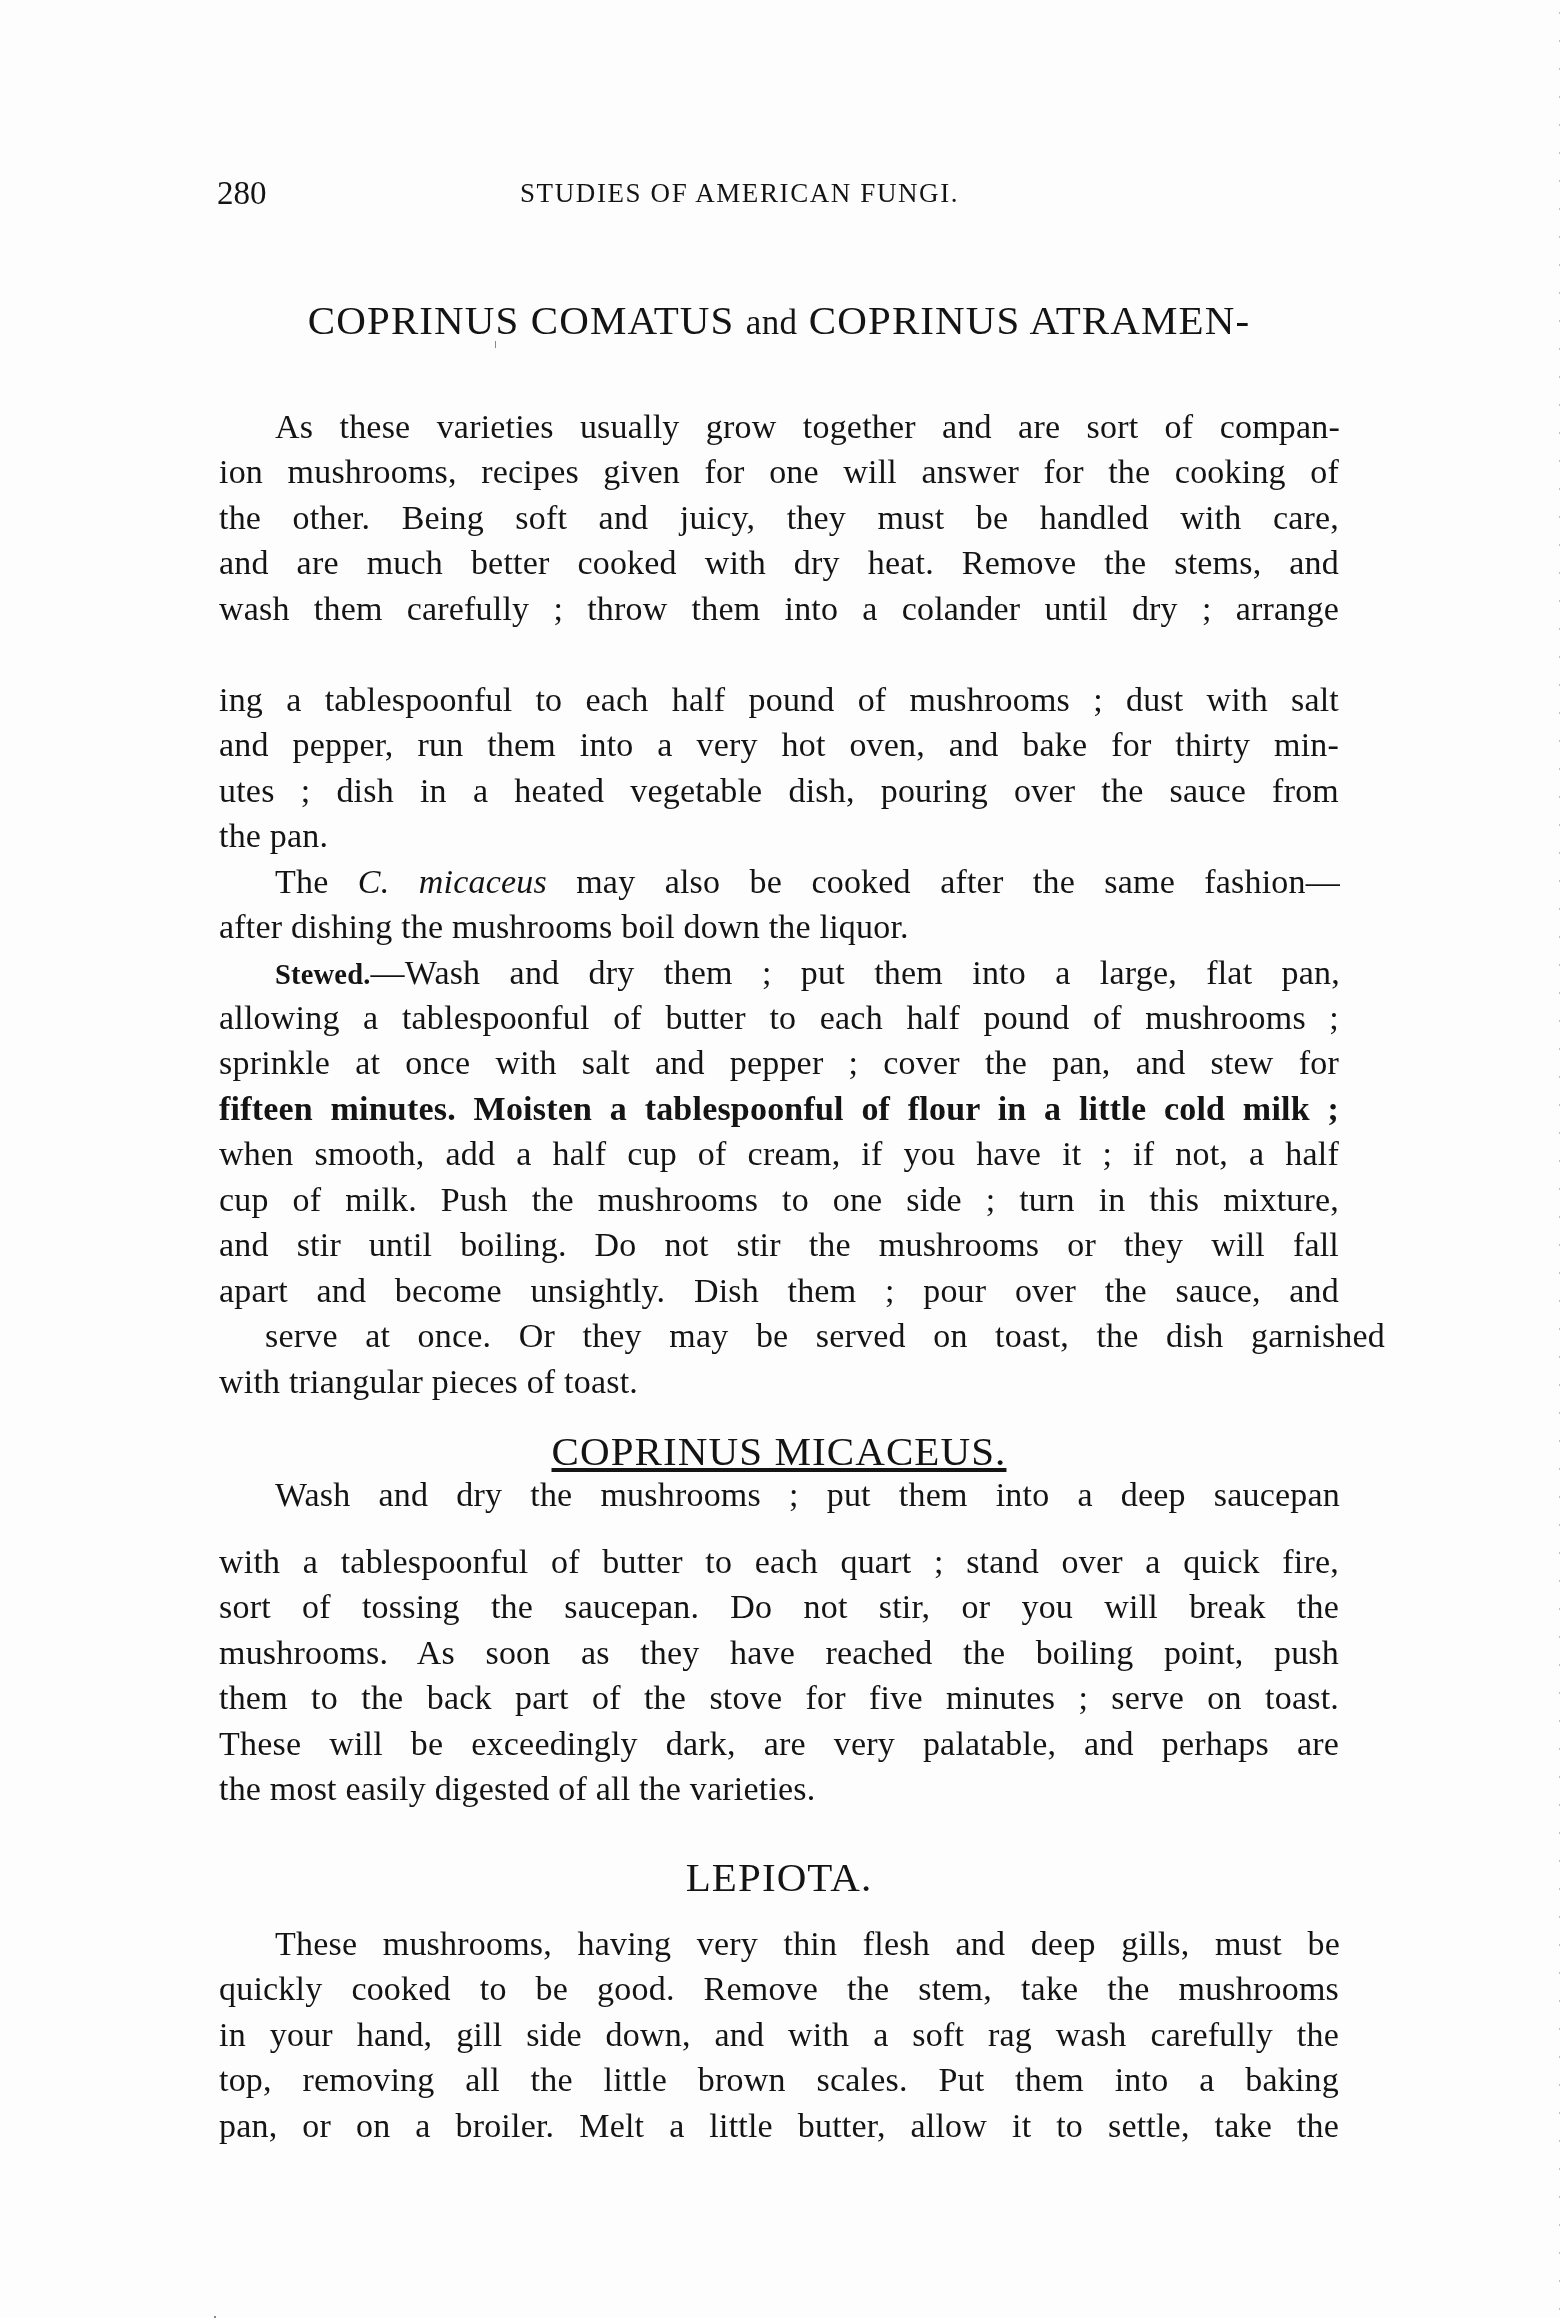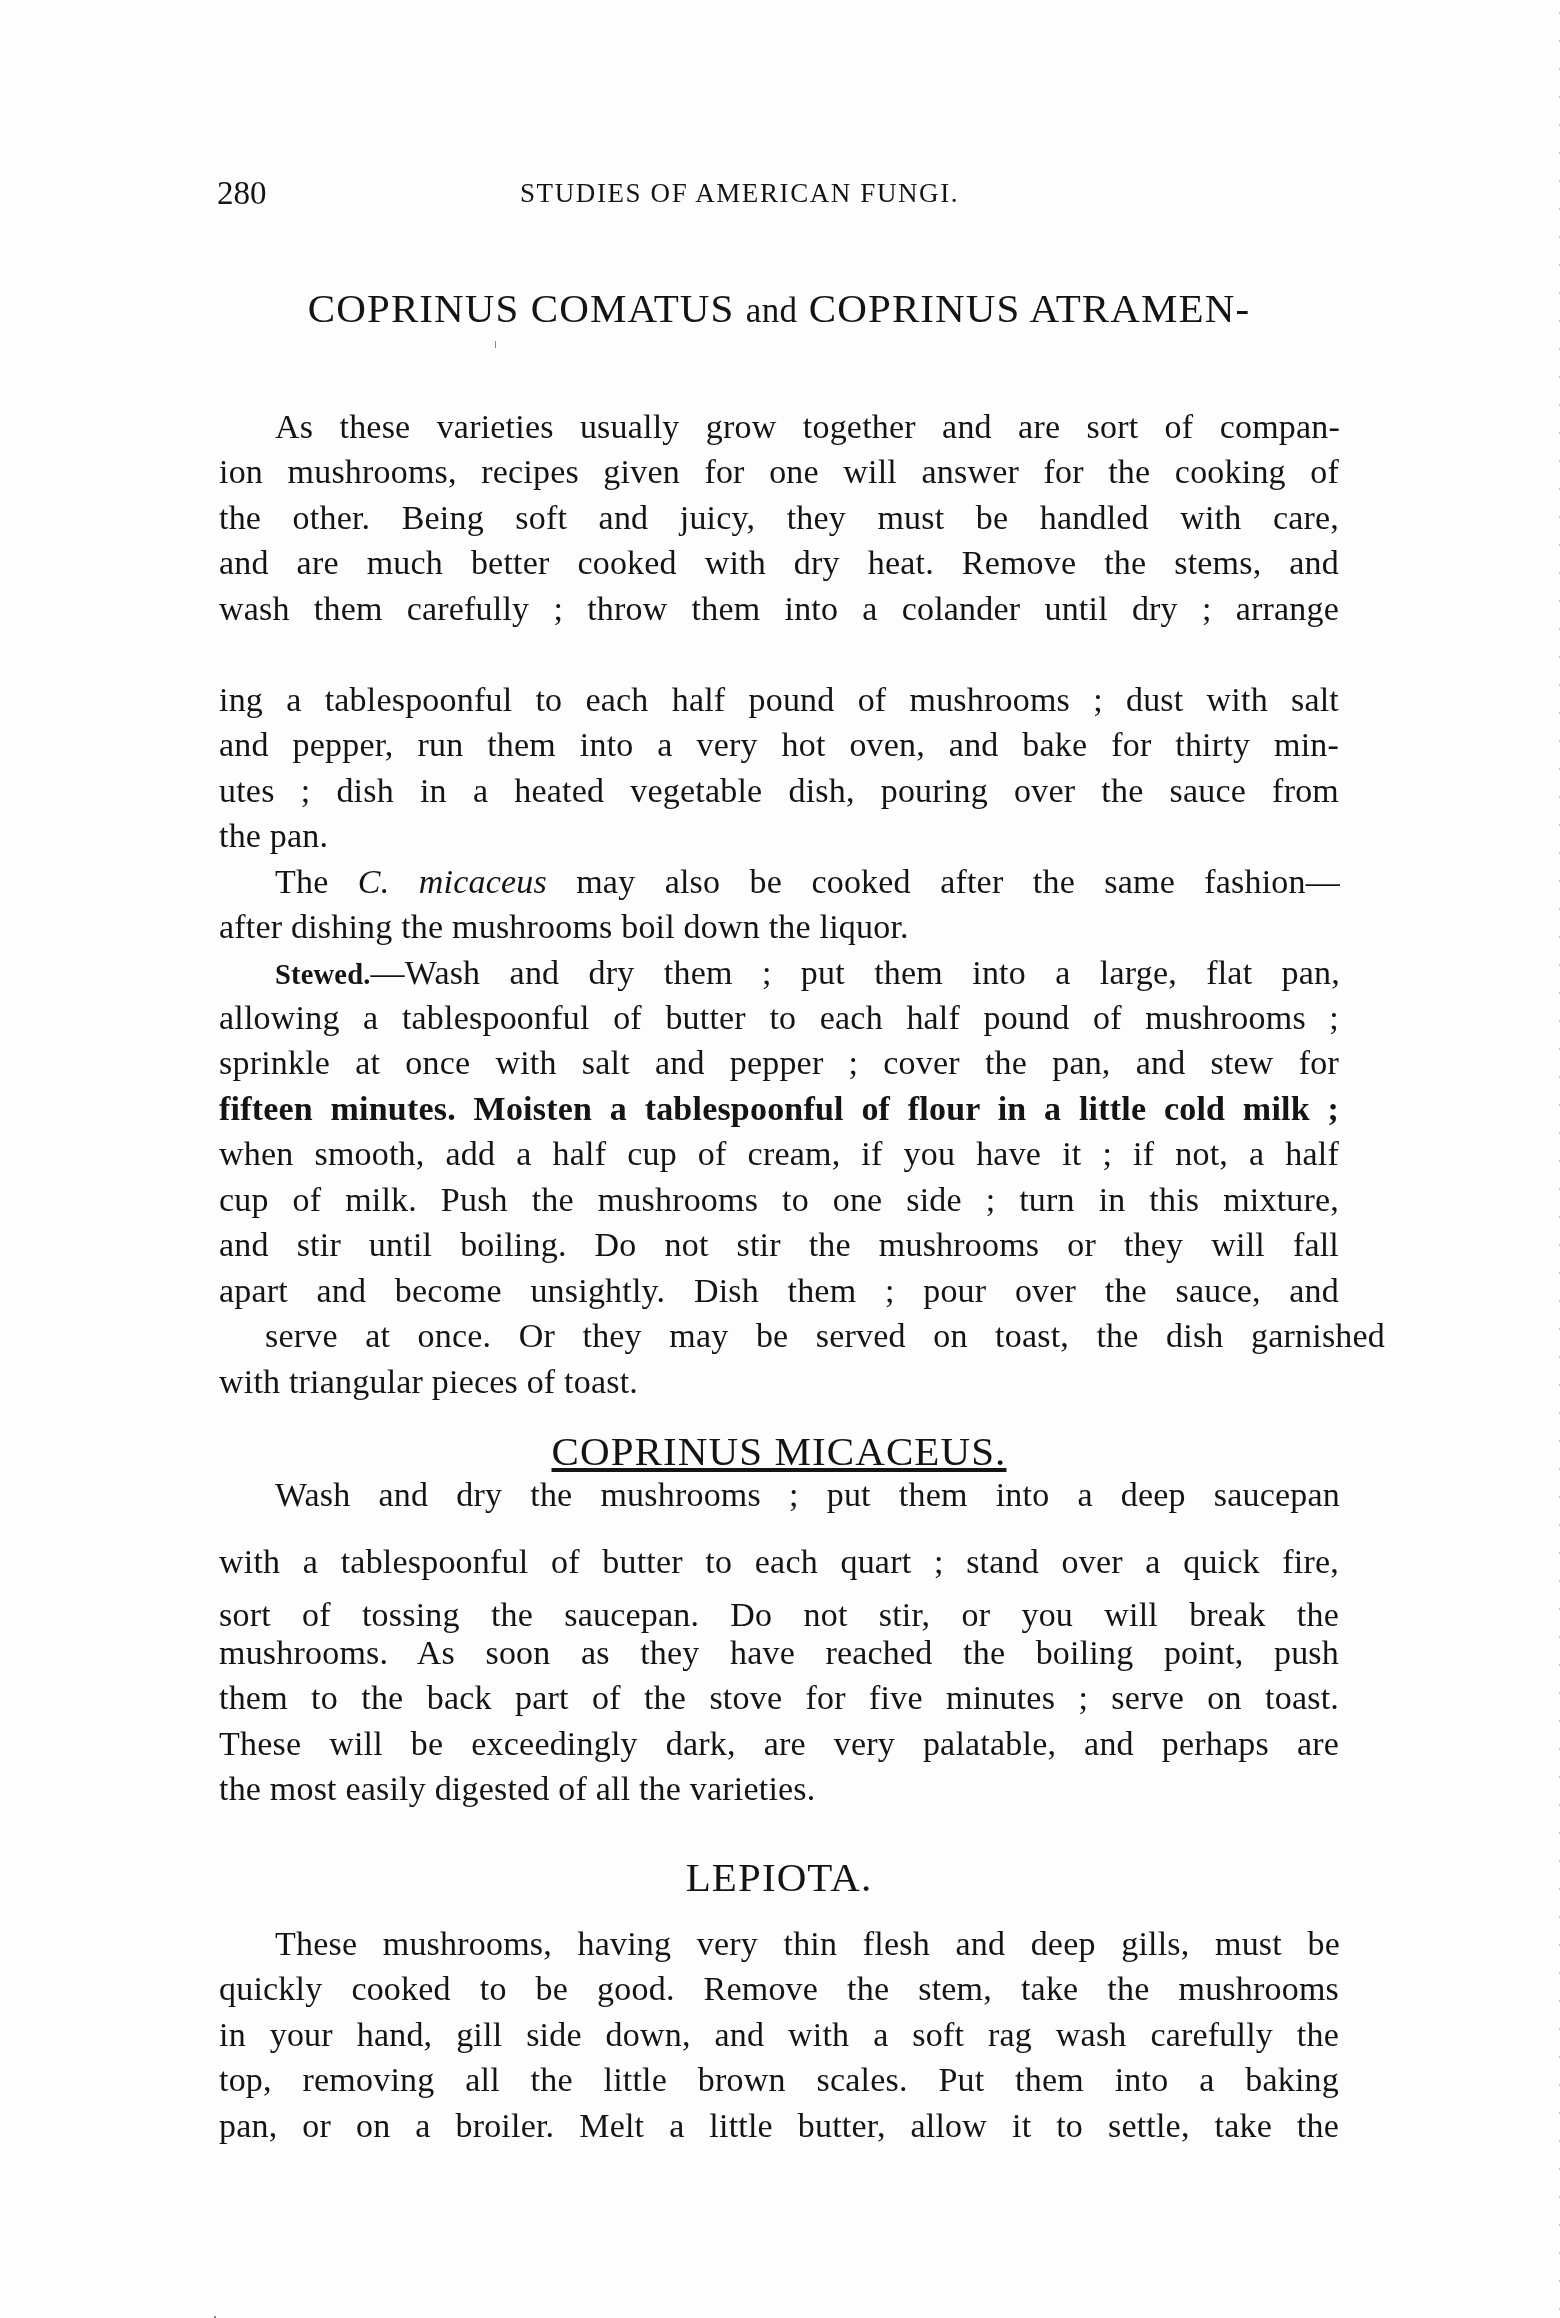--- a/index.html
+++ b/index.html
@@ -21,21 +21,21 @@
 </head>
 <body>
 
 <div class="page">
 
   <div class="running-head">
     <span class="page-number">280</span>
     <span class="running-title">STUDIES OF AMERICAN FUNGI.</span>
   </div>
 
-  <div class="heading" style="top:284px;"><span>COPRINUS COMATUS </span><span class="small">and</span><span> COPRINUS ATRAMEN-</span></div>
+  <div class="heading" style="top:296px;"><span>COPRINUS COMATUS </span><span class="small">and</span><span> COPRINUS ATRAMEN-</span></div>
 
   <div class="line indent" style="top:406px;">As these varieties usually grow together and are sort of compan-</div>
   <div class="line" style="top:451px;">ion mushrooms, recipes given for one will answer for the cooking of</div>
   <div class="line" style="top:497px;">the other.  Being soft and juicy, they must be handled with care,</div>
   <div class="line" style="top:542px;">and are much better cooked with dry heat.  Remove the stems, and</div>
   <div class="line" style="top:588px;">wash them carefully ; throw them into a colander until dry ; arrange</div>
   <div class="line" style="top:679px;">ing a tablespoonful to each half pound of mushrooms ; dust with salt</div>
   <div class="line" style="top:724px;">and pepper, run them into a very hot oven, and bake for thirty min-</div>
   <div class="line" style="top:770px;">utes ; dish in a heated vegetable dish, pouring over the sauce from</div>
   <div class="line last" style="top:815px;">the pan.</div>
@@ -50,21 +50,21 @@
   <div class="line" style="top:1133px;">when smooth, add a half cup of cream, if you have it ; if not, a half</div>
   <div class="line" style="top:1179px;">cup of milk.  Push the mushrooms to one side ; turn in this mixture,</div>
   <div class="line" style="top:1224px;">and stir until boiling.  Do not stir the mushrooms or they will fall</div>
   <div class="line" style="top:1270px;">apart and become unsightly.  Dish them ; pour over the sauce, and</div>
   <div class="line" style="top:1315px;margin-left:46px;">serve at once.  Or they may be served on toast, the dish garnished</div>
   <div class="line last" style="top:1361px;">with triangular pieces of toast.</div>
 
   <div class="heading" style="top:1427px;text-decoration:underline;">COPRINUS MICACEUS.</div>
   <div class="line indent" style="top:1474px;">Wash and dry the mushrooms ; put them into a deep saucepan</div>
   <div class="line" style="top:1541px;">with a tablespoonful of butter to each quart ; stand over a quick fire,</div>
-  <div class="line" style="top:1586px;margin-top:8px;">sort of tossing the saucepan.  Do not stir, or you will break the</div>
+  <div class="line" style="top:1586px;">sort of tossing the saucepan.  Do not stir, or you will break the</div>
   <div class="line" style="top:1632px;">mushrooms.  As soon as they have reached the boiling point, push</div>
   <div class="line" style="top:1677px;">them to the back part of the stove for five minutes ; serve on toast.</div>
   <div class="line" style="top:1723px;">These will be exceedingly dark, are very palatable, and perhaps are</div>
   <div class="line last" style="top:1768px;">the most easily digested of all the varieties.</div>
 
   <div class="heading" style="top:1853px;">LEPIOTA.</div>
   <div class="line indent" style="top:1923px;">These mushrooms, having very thin flesh and deep gills, must be</div>
   <div class="line" style="top:1968px;">quickly cooked to be good.  Remove the stem, take the mushrooms</div>
   <div class="line" style="top:2014px;">in your hand, gill side down, and with a soft rag wash carefully the</div>
   <div class="line" style="top:2059px;">top, removing all the little brown scales.  Put them into a baking</div>

